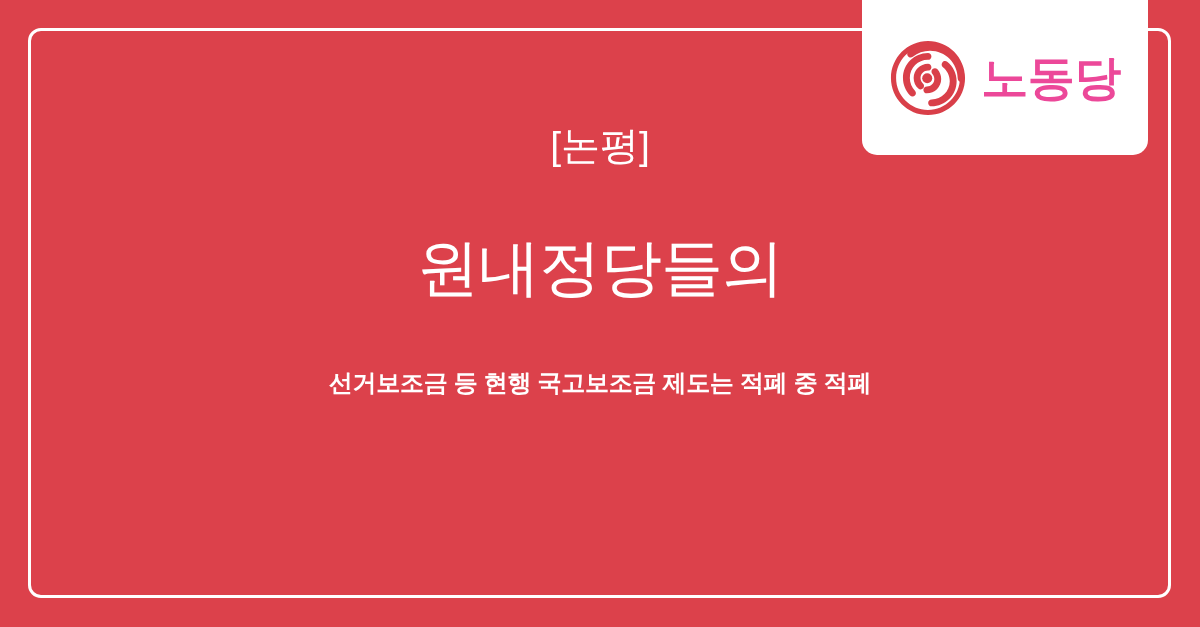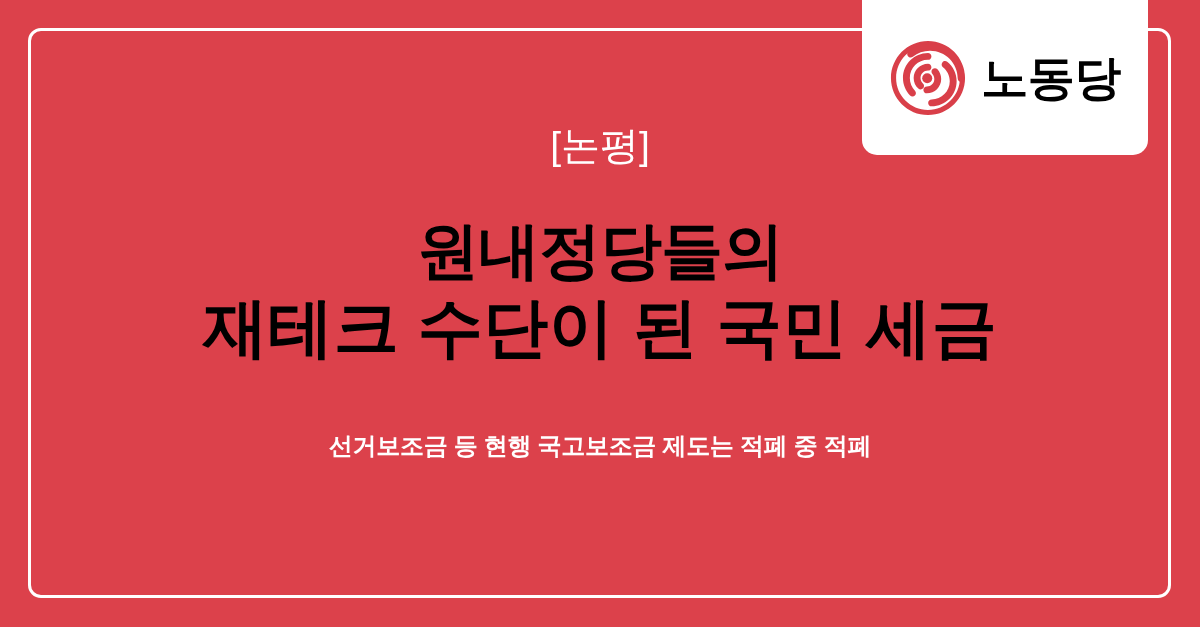--- a/index.html
+++ b/index.html
@@ -55,21 +55,21 @@
   }
   #logo-mark {
     width: 78px;
     height: 78px;
     flex: 0 0 auto;
     display: block;
   }
   #logo-wordmark {
     font-size: 47px;
     font-weight: 700;
-    color: #000000;
+    color: #ec4899;
     letter-spacing: -0.5px;
     line-height: 1;
     white-space: nowrap;
   }
 
   
   #content {
     position: absolute;
     left: 0;
     top: 12px;
@@ -86,23 +86,23 @@
     margin-top: 112px;
     font-size: 39px;
     font-weight: 400;
     color: #ffffff;
     line-height: 1.15;
     letter-spacing: 0px;
     white-space: nowrap;
   }
 
   #headline {
-    margin-top: 44px;
-    color: #000000;
-    font-weight: 700;
+    margin-top: 61px;
+    color: #ffffff;
+    font-weight: 400;
     font-size: 62px;
     line-height: 1.22;
     letter-spacing: -1px;
   }
   #headline .hl-line {
     display: block;
     white-space: nowrap;
   }
   #headline .hl-line-2 {
     font-size: 65px;
@@ -139,19 +139,18 @@
       </g>
     </svg>
     <div id="logo-wordmark">노동당</div>
   </div>
 
   <div id="content">
     <div id="kicker">[논평]</div>
 
     <div id="headline">
       <span class="hl-line hl-line-1">원내정당들의</span>
-      <span class="hl-line hl-line-2">재테크 수단이 된 국민 세금</span>
     </div>
 
     <div id="subhead">선거보조금 등 현행 국고보조금 제도는 적폐 중 적폐</div>
   </div>
 
 </div>
 
 </body></html>

